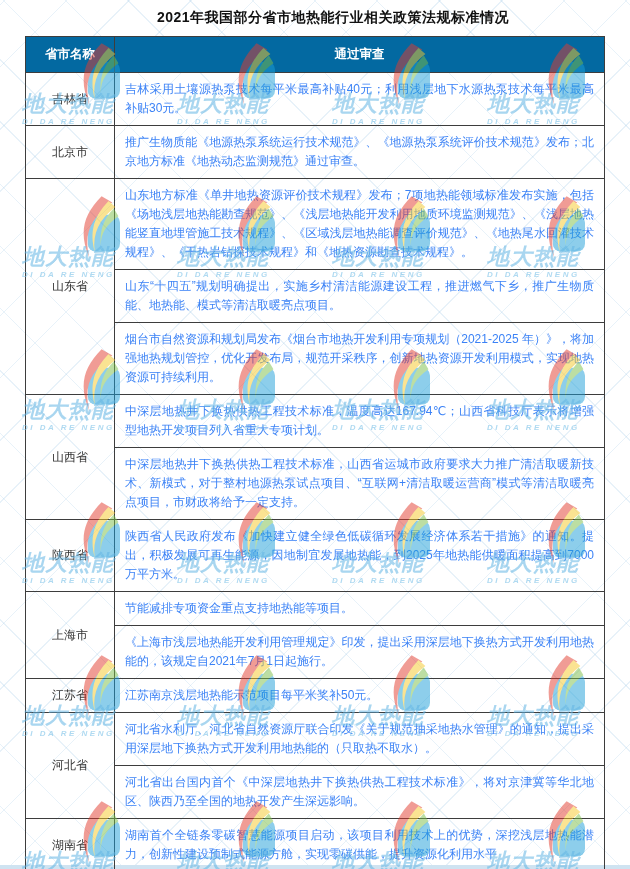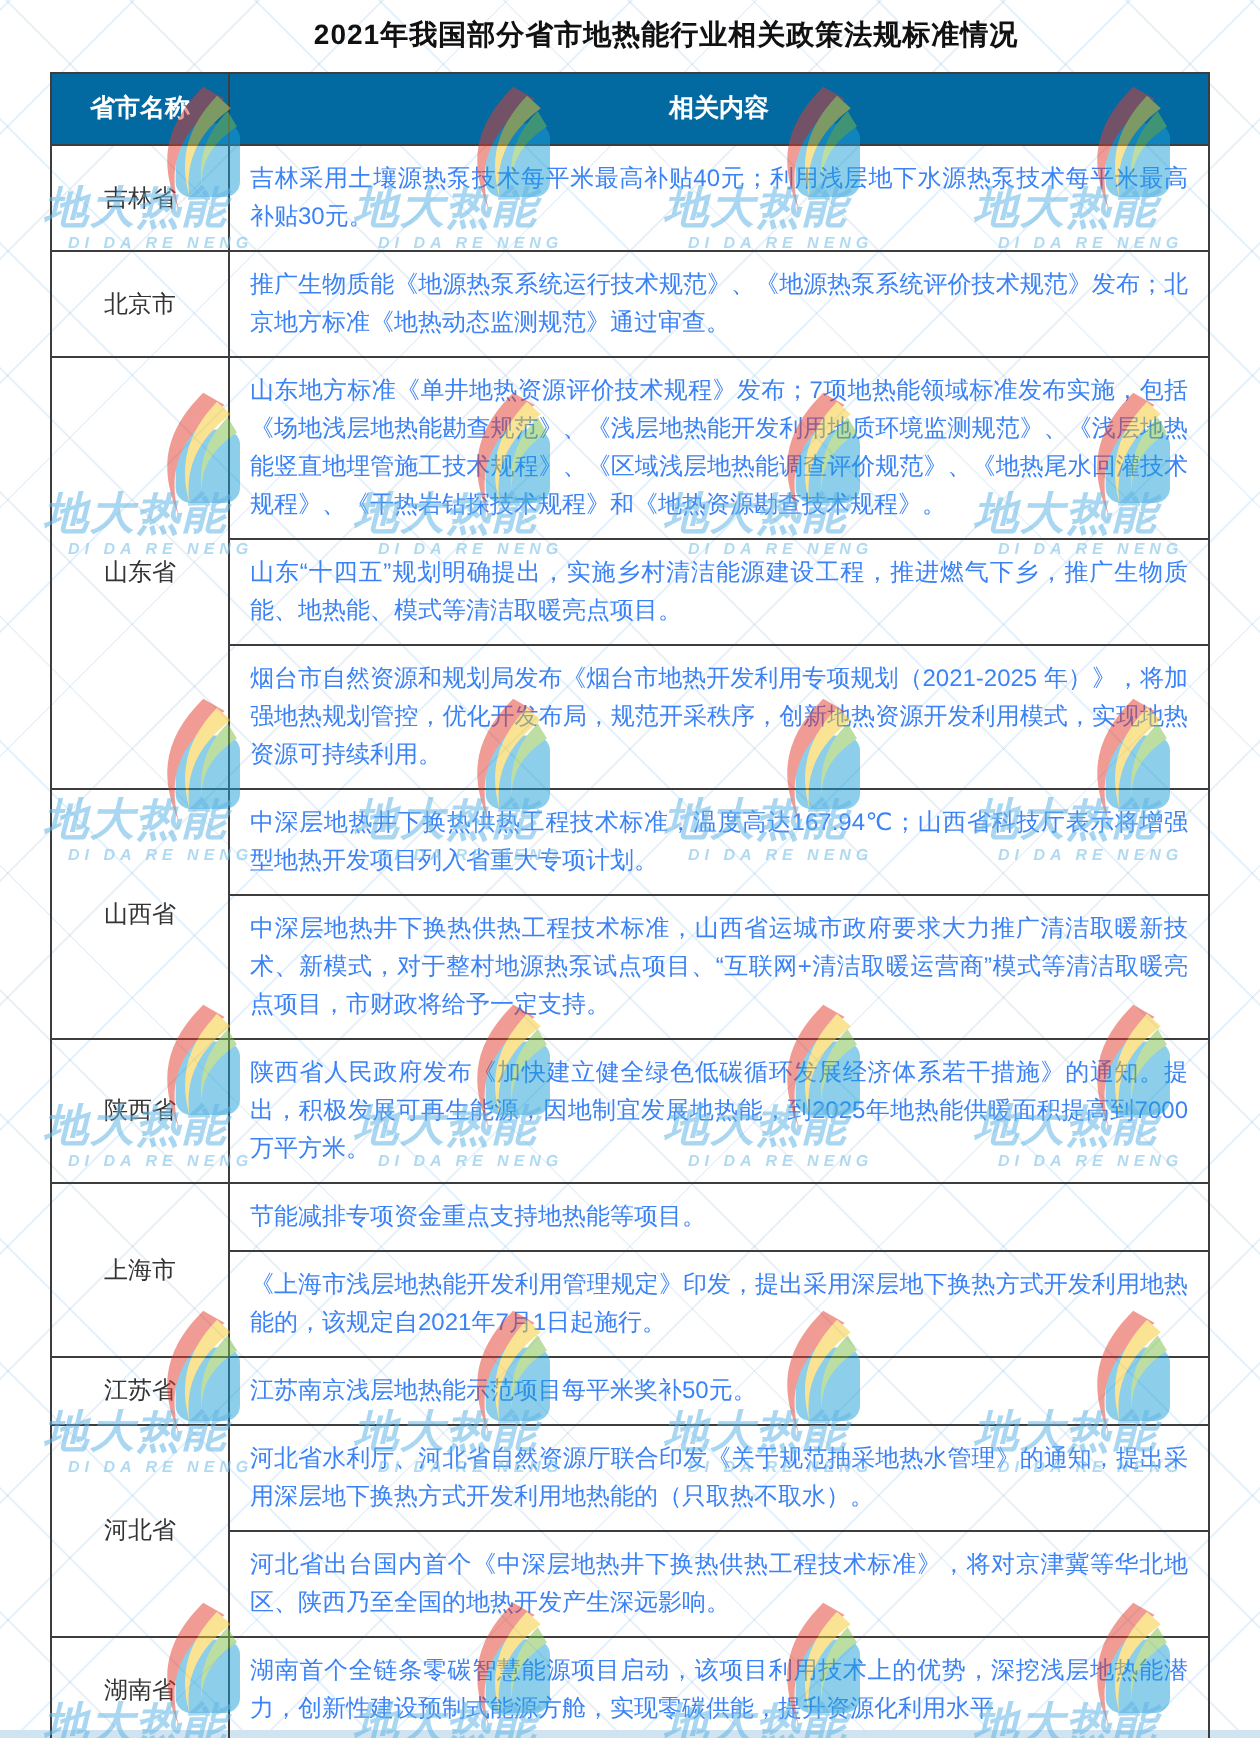--- a/index.html
+++ b/index.html
@@ -64,36 +64,36 @@
   .wm-logo{position:absolute;left:52px;top:0;opacity:0.5;}
   .wm-text{position:absolute;left:0;top:50px;white-space:nowrap;}
   .wm-cn{
     display:block;
     font-size:22px;font-weight:bold;font-style:italic;
     color:#64b6e4;opacity:0.55;line-height:24px;letter-spacing:1px;
   }
   .wm-en{
     display:block;
     font-size:8px;font-weight:bold;font-style:italic;
-    color:#7cc2e8;opacity:0.6;letter-spacing:2.5px;margin-top:1px;margin-left:12px;
+    color:#7cc2e8;opacity:0.6;letter-spacing:2.5px;margin-top:1px;
   }
 </style>
 </head>
 <body>
 
 <div class="page">
   <div class="bg-pattern"></div>
 
   <div class="title">2021年我国部分省市地热能行业相关政策法规标准情况</div>
 
   <table class="policy">
     <thead>
       <tr>
         <th class="col-province">省市名称</th>
-        <th>相关内容</th>
+        <th>通过审查</th>
       </tr>
     </thead>
     <tbody id="tbody">
         <tr>
           <td class="province" rowspan="1">吉林省</td>
           <td class="content">吉林采用土壤源热泵技术每平米最高补贴40元；利用浅层地下水源热泵技术每平米最高补贴30元。</td>
         </tr>
         <tr>
           <td class="province" rowspan="1">北京市</td>
           <td class="content">推广生物质能《地源热泵系统运行技术规范》、《地源热泵系统评价技术规范》发布；北京地方标准《地热动态监测规范》通过审查。</td>

